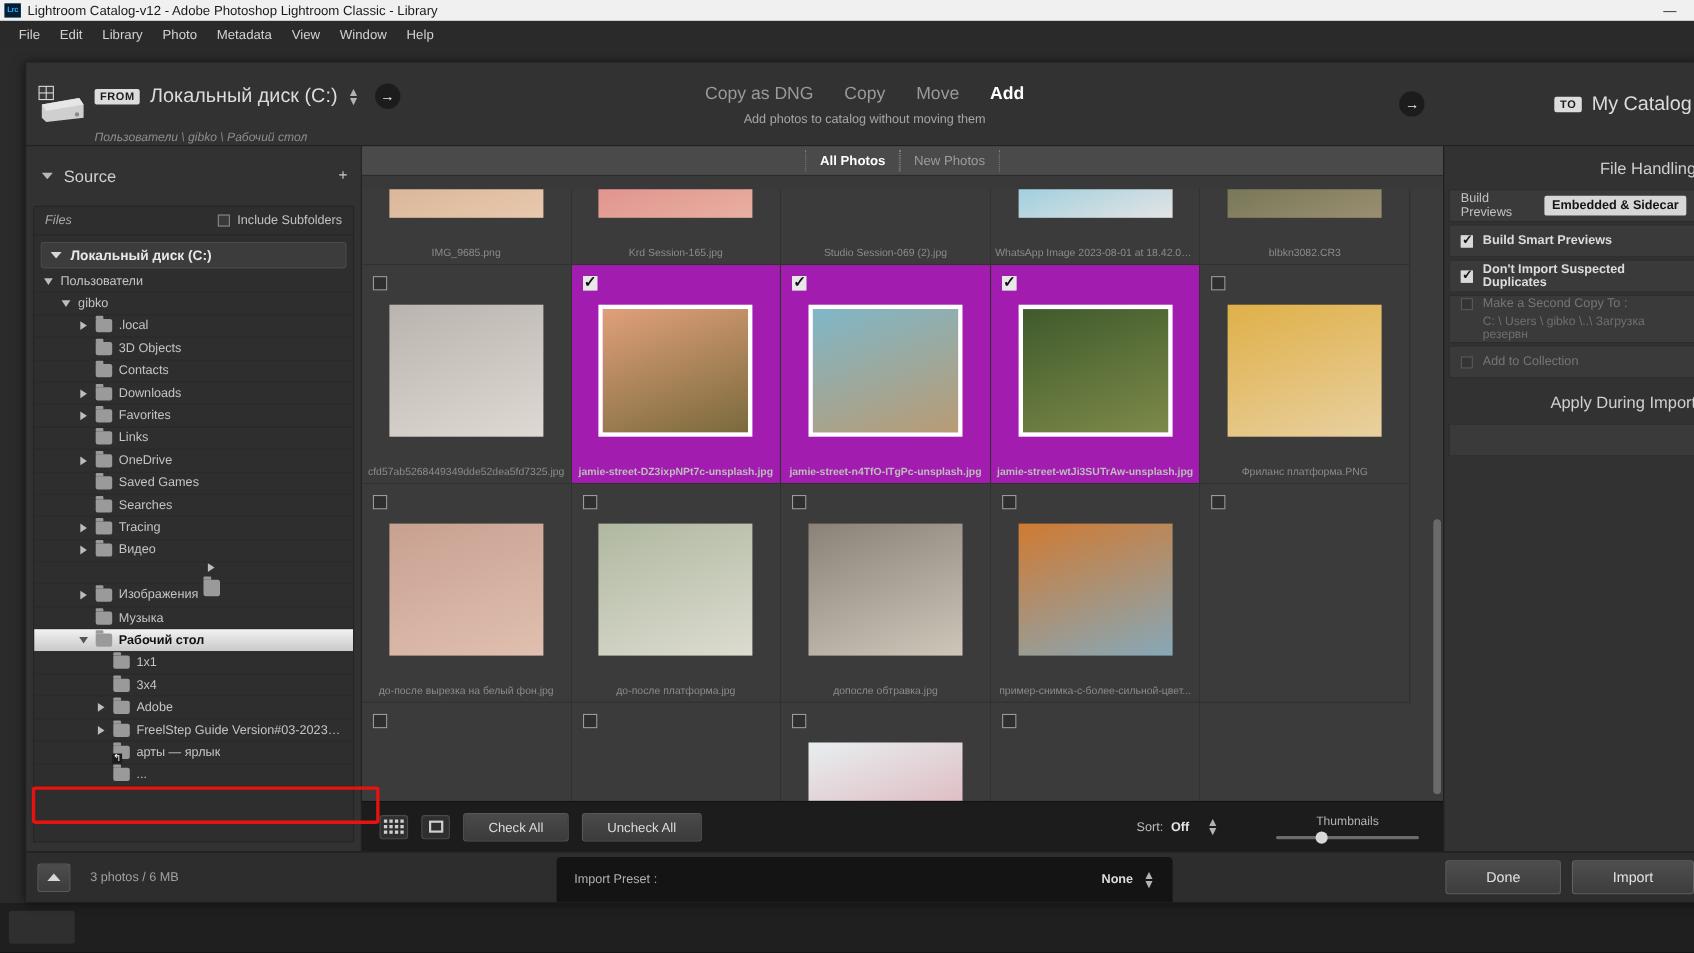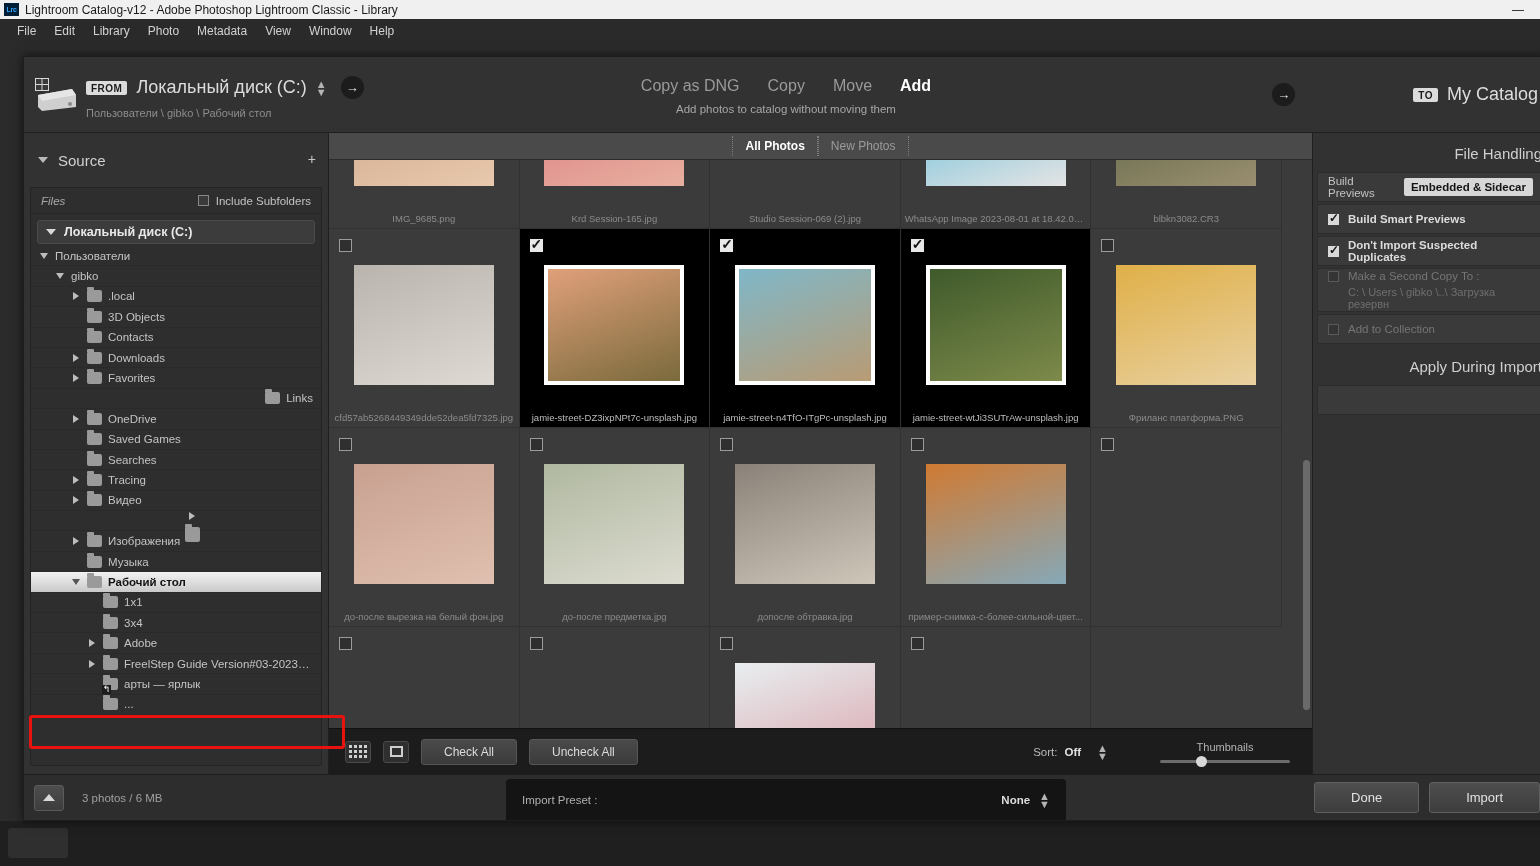--- a/index.html
+++ b/index.html
@@ -62,21 +62,21 @@
   .from-name { font-size: 18px; color: #dcdcdc; }
   .tiny-stepper {
     margin-left: 9px; color: #b4b4b4; font-size: 11px; line-height: 8px;
     display: flex; flex-direction: column;
   }
   .circle-arrow {
     width: 23px; height: 23px; border-radius: 50%; background: #1c1c1c;
     display: flex; align-items: center; justify-content: center;
     color: #e6e6e6; font-size: 13px; margin-left: 14px;
   }
-  .from-path { font-size: 11px; color: #8d8d8d; margin-top: 8px; }
+  .from-path { font-size: 11px; color: #8d8d8d; margin-top: 20px; font-style: italic; }
 
   .mode-tabs {
     position: absolute; left: 50%; transform: translateX(-50%); top: 20px;
     display: flex; align-items: flex-start; gap: 28px;
   }
   .mode-tab { font-size: 16px; color: #9a9a9a; }
   .mode-tab.active { color: #ffffff; font-weight: bold; }
   .mode-sub {
     position: absolute; left: 50%; transform: translateX(-50%); top: 46px;
     font-size: 11.5px; color: #a6a6a6; white-space: nowrap;
@@ -180,31 +180,31 @@
     height: 27px; background: #4a4a4a; display: flex; align-items: center;
     justify-content: center; gap: 0px; border-bottom: 1px solid #2b2b2b;
   }
   .ptab {
     font-size: 12px; color: #bdbdbd; padding: 3px 12px; font-weight: bold;
     border-left: 1px dotted #7d7d7d; border-right: 1px dotted #7d7d7d;
   }
   .ptab.active { color: #ffffff; }
   .ptab.inactive { color: #9c9c9c; font-weight: normal; }
 
-  .grid-wrap { flex: 1; position: relative; overflow: hidden; background: #3b3b3b; }
+  .grid-wrap { flex: 1; position: relative; overflow: hidden; background: #3b3b3b; margin-top: 12px; }
   .grid {
     display: grid; grid-template-columns: repeat(5, 190.6px);
     position: absolute; top: -130px; left: 0;
   }
   .cell {
     height: 199px; background: #3b3b3b; border-right: 1px solid #313131;
     border-bottom: 1px solid #313131; position: relative;
     display: flex; flex-direction: column; align-items: center; justify-content: center;
   }
-  .cell.sel { background: #000000; }
+  .cell.sel { background: #a21caf; font-weight: bold; }
   .cell.dim { background: #3b3b3b; }
   .cbox {
     position: absolute; left: 10px; top: 10px; width: 13px; height: 13px;
     border: 1px solid #9b9b9b; background: #2f2f2f; z-index: 3;
   }
   .cbox.on { background: #e8e8e8; border-color: #e8e8e8; }
   .cbox.on::after { content:"✓"; position:absolute; left:0px; top:-4px; font-size:14px;
                     color:#111; font-weight:bold; line-height:16px; }
   .thumb {
     width: 140px; height: 120px; margin-top: -6px; background: #555;
@@ -418,21 +418,21 @@
               <span class="folder"></span>
               <span class="tlabel">Downloads</span>
             </div>
             <div class="tnode" style="padding-left: 40px;">
               <span class="caret">
                 <span class="r"></span>
               </span>
               <span class="folder"></span>
               <span class="tlabel">Favorites</span>
             </div>
-            <div class="tnode" style="padding-left: 40px; justify-content: flex-end;">
+            <div class="tnode" style="padding-left: 40px;">
               <span class="caret"></span>
               <span class="folder"></span>
               <span class="tlabel">Links</span>
             </div>
             <div class="tnode" style="padding-left: 40px;">
               <span class="caret">
                 <span class="r"></span>
               </span>
               <span class="folder"></span>
               <span class="tlabel">OneDrive</span>
@@ -581,21 +581,21 @@
               <div class="caption mut">Фриланс платформа.PNG</div>
             </div>
             <div class="cell dim">
               <span class="cbox"></span>
               <div class="thumb" style="background: linear-gradient(160deg, rgb(200, 160, 144) 0%, rgb(224, 192, 176) 100%);"></div>
               <div class="caption mut">до-после вырезка на белый фон.jpg</div>
             </div>
             <div class="cell dim">
               <span class="cbox"></span>
               <div class="thumb" style="background: linear-gradient(160deg, rgb(176, 184, 160) 0%, rgb(220, 220, 208) 100%);"></div>
-              <div class="caption mut">до-после предметка.jpg</div>
+              <div class="caption mut">до-после платформа.jpg</div>
             </div>
             <div class="cell dim">
               <span class="cbox"></span>
               <div class="thumb" style="background: linear-gradient(160deg, rgb(138, 130, 120) 0%, rgb(207, 198, 186) 100%);"></div>
               <div class="caption mut">допосле обтравка.jpg</div>
             </div>
             <div class="cell dim">
               <span class="cbox"></span>
               <div class="thumb" style="background: linear-gradient(160deg, rgb(208, 122, 50) 0%, rgb(134, 168, 184) 100%);"></div>
               <div class="caption mut">пример-снимка-с-более-сильной-цвет...</div>

